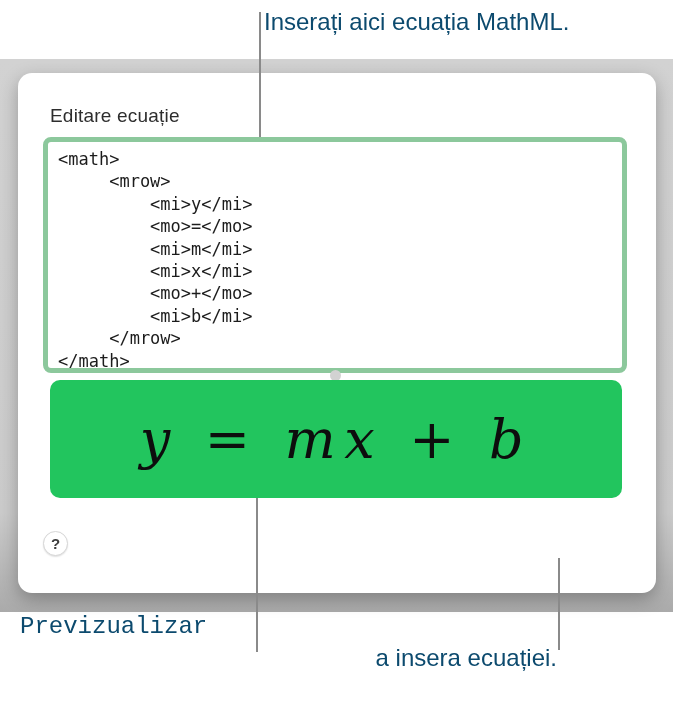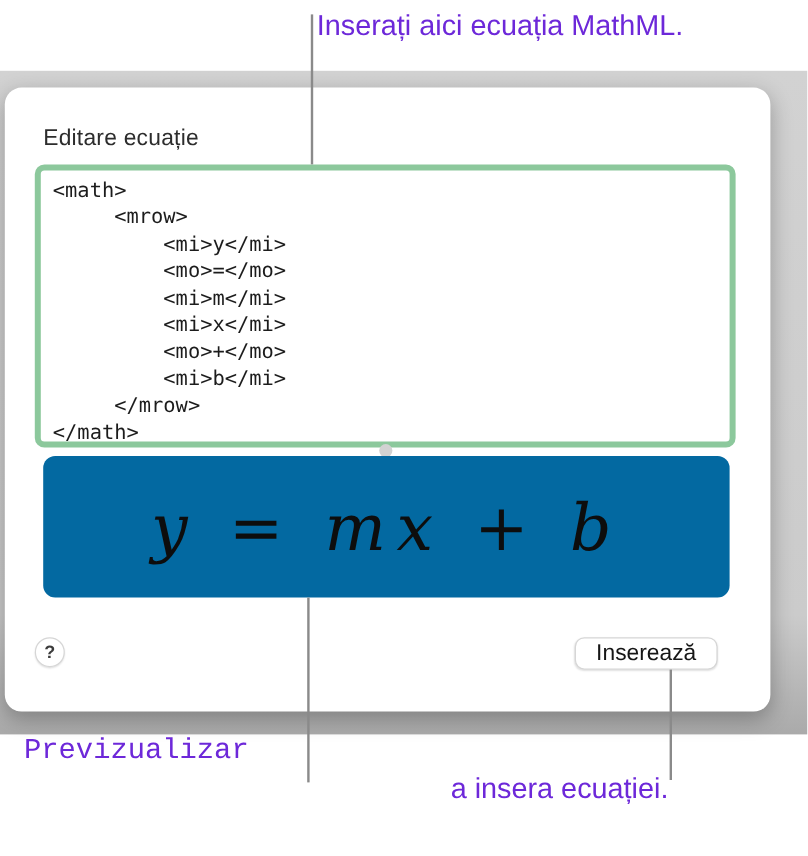--- a/index.html
+++ b/index.html
@@ -7,51 +7,51 @@
     --backdrop-gray:#cbcbcb;
     --callout-line:#8a8a8a;
   }
   *{margin:0;padding:0;box-sizing:border-box;}
   body{background:#fff;font-family:"Liberation Sans",sans-serif;}
   .stage{position:relative;width:673px;height:713px;background:#ffffff;overflow:hidden;}
 
   .backdrop{position:absolute;left:0;top:59px;width:673px;height:553px;
     background:linear-gradient(180deg,#d2d2d2 0%,var(--backdrop-gray,#cbcbcb) 82%,#aaaaaa 100%);}
 
-  .dialog{position:absolute;left:4px;top:73px;width:638px;height:520px;
+  .dialog{position:absolute;left:18px;top:73px;width:638px;height:520px;
     background:#ffffff;border-radius:14px;box-shadow:0 6px 18px rgba(0,0,0,.28);}
 
   .dialog-title{position:absolute;left:32px;top:32px;font-size:19px;color:#2d2d2d;letter-spacing:.2px;}
 
   .editor{position:absolute;left:25px;top:64px;width:584px;height:236px;
     background:#fff;border:5px solid var(--accent-green,#8cc89c);border-radius:8px;overflow:hidden;}
   .editor pre{margin:6px 0 0 10px;font-family:"DejaVu Sans Mono",monospace;
     font-size:17px;line-height:22.4px;color:#1c1c1c;white-space:pre;}
 
   .resize-dot{position:absolute;left:312px;top:297px;width:11px;height:11px;border-radius:50%;
     background:#d2d2d2;}
 
   .preview{position:absolute;left:32px;top:307px;width:572px;height:118px;
-    background:#0369a1;border-radius:10px;display:flex;align-items:center;justify-content:center;}
+    background:#22c55e;border-radius:10px;display:flex;align-items:center;justify-content:center;}
   .equation{font-family:"DejaVu Serif","Liberation Serif",serif;font-style:italic;
     font-size:54px;letter-spacing:.16em;color:#0d0d0d;white-space:nowrap;}
 
   .btn{position:absolute;background:#ffffff;border:1px solid #d6d6d6;border-radius:8px;
     box-shadow:0 1px 1.5px rgba(0,0,0,.12);display:flex;align-items:center;justify-content:center;
     font-family:"Liberation Sans",sans-serif;font-size:19px;color:#161616;cursor:default;}
   .btn-help{left:25px;top:458px;width:25px;height:25px;border-radius:50%;font-size:15px;font-weight:bold;color:#3c3c3c;}
   .btn-cancel{left:344px;top:458px;width:116px;height:27px;}
   .btn-insert{left:475px;top:458px;width:119px;height:27px;}
 
   .callout-line{position:absolute;width:2px;background:var(--callout-line,#8a8a8a);}
   .line-top{left:259px;top:12px;height:125px;}
   .line-preview{left:256px;top:498px;height:154px;}
   .line-insert{left:558px;top:558px;height:92px;}
 
-  .callout{position:absolute;color:#6d28d9;font-size:24px;line-height:35px;}
+  .callout{position:absolute;color:#0c4a6e;font-size:24px;line-height:35px;}
   .callout-top{left:264px;top:4px;white-space:nowrap;}
   .callout-bl{left:20px;top:609px;width:232px;text-align:left;font-family:Liberation Mono, monospace;}
   .callout-br{left:320px;top:640px;width:237px;text-align:right;}
 </style>
 </head>
 <body>
 
 <div class="stage">
 
   <div class="backdrop"></div>
@@ -72,21 +72,20 @@
 &lt;/math&gt;</pre>
     </div>
 
     <div class="resize-dot"></div>
 
     <div class="preview">
       <div class="equation">y = mx + b</div>
     </div>
 
     <div class="btn btn-help">?</div>
-    <div class="btn btn-insert">Inserează</div>
   </div>
 
   <div class="callout-line line-top"></div>
   <div class="callout-line line-preview"></div>
   <div class="callout-line line-insert"></div>
 
   <div class="callout callout-top">Inserați aici ecuația MathML.</div>
 
   <div class="callout callout-bl">
     <div>Previzualizar</div>

